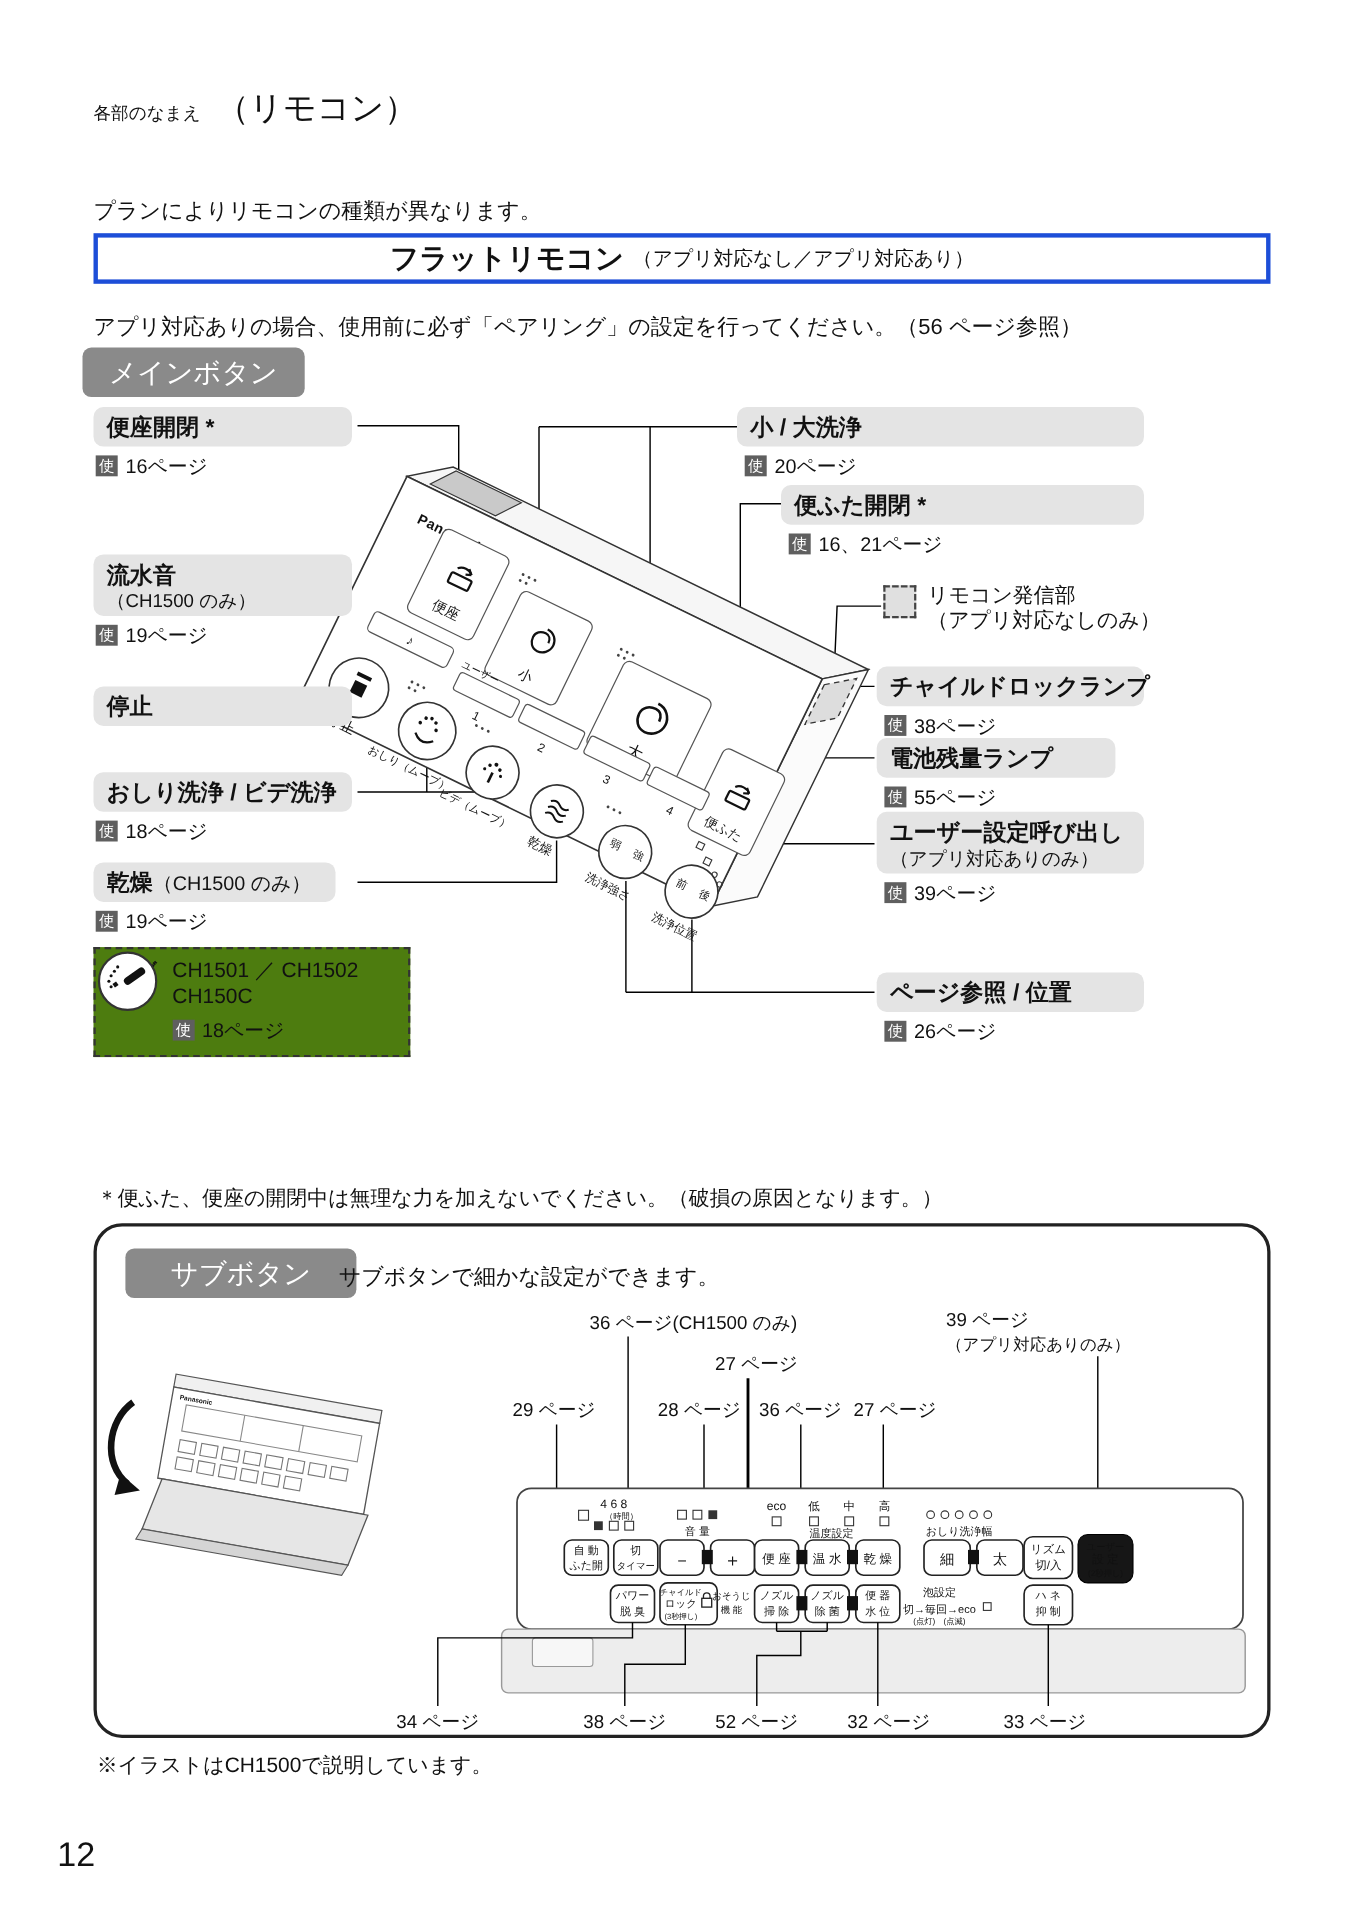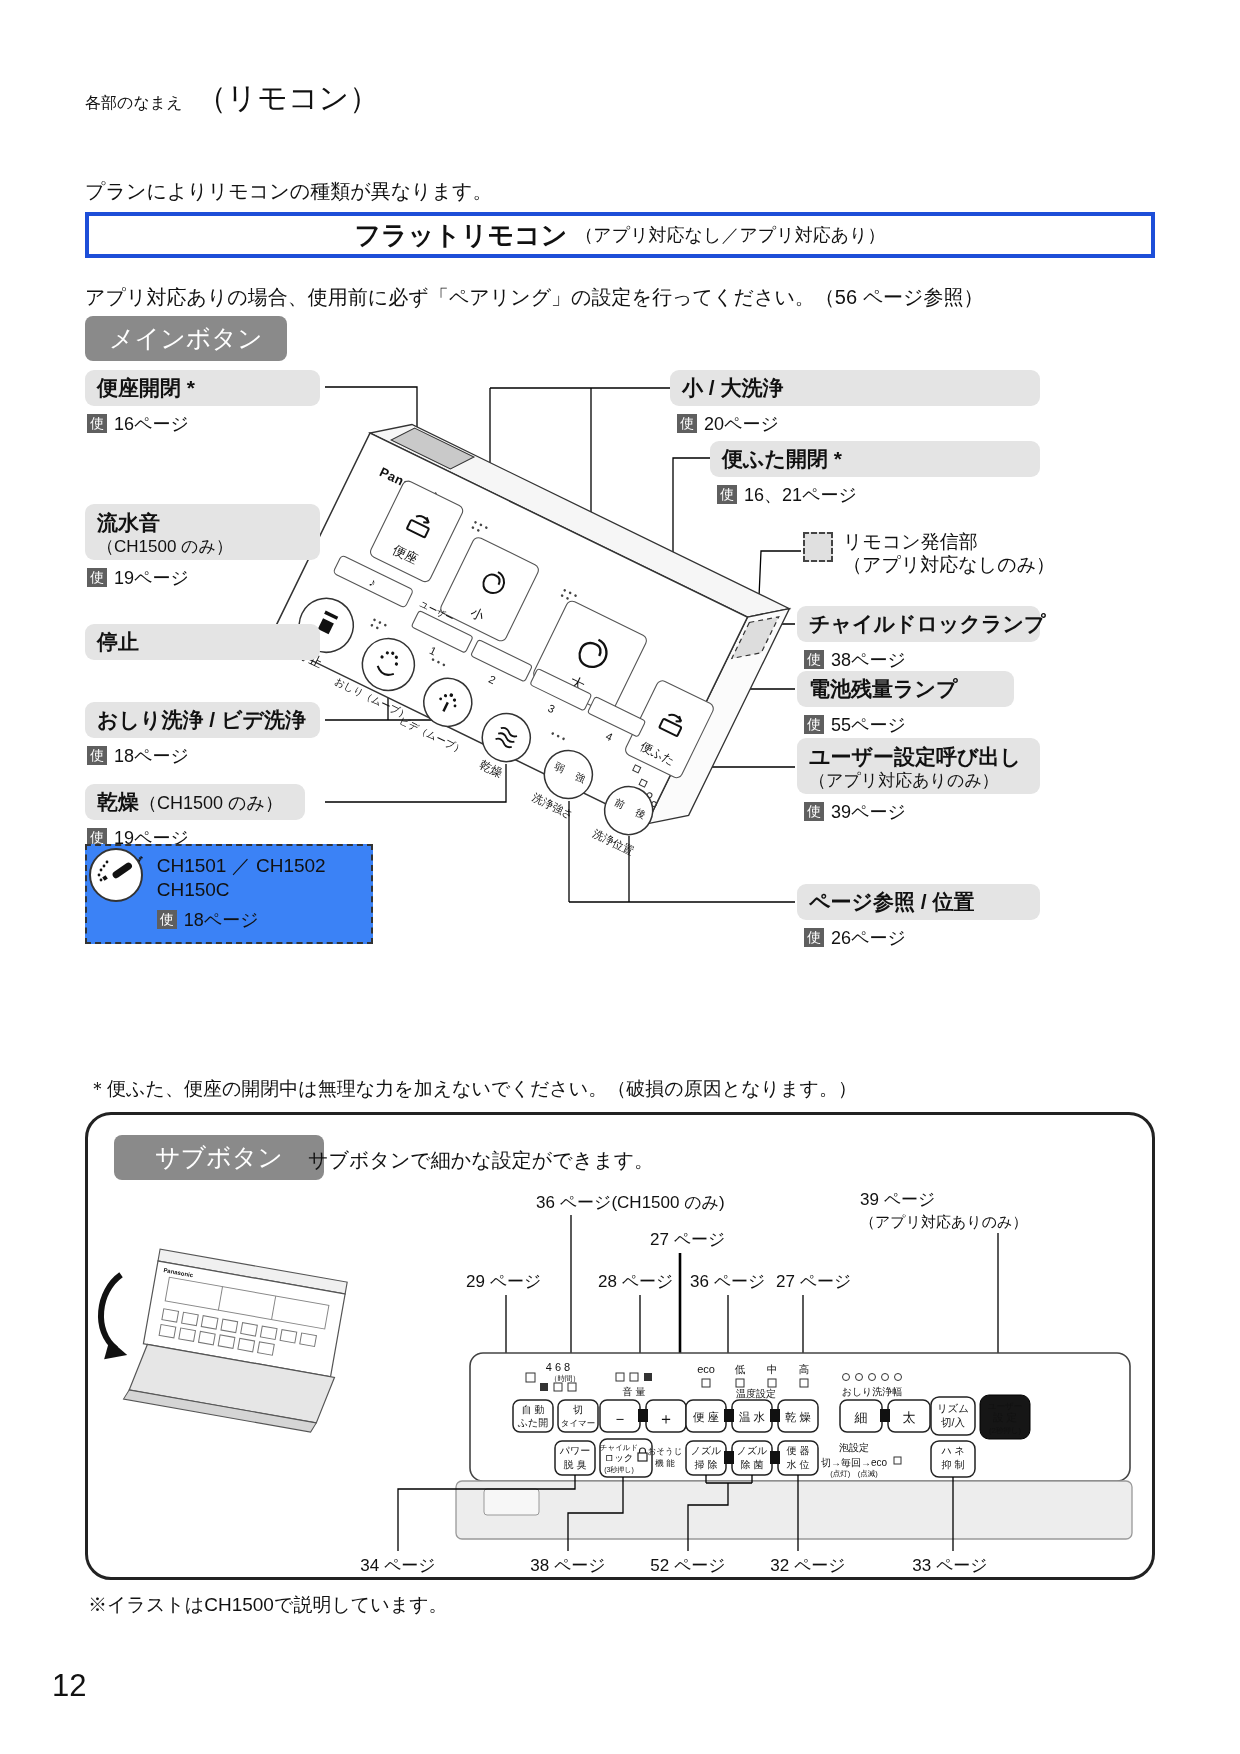--- a/index.html
+++ b/index.html
@@ -8,35 +8,35 @@
   .abs{position:absolute;}
   .title-row{left:85px;top:78px;display:flex;align-items:baseline;gap:14px;}
   .title-sub{font-size:30px;font-weight:normal;}
   .subtitle{left:85px;top:178px;font-size:20px;}
   .type-box{left:85px;top:212px;width:1070px;height:46px;border:4px solid #1d4ed8;
             display:flex;align-items:center;justify-content:center;gap:8px;box-sizing:border-box;}
   .type-title{font-size:26px;font-weight:bold;}
   .type-sub{font-size:18px;}
   .notice{left:85px;top:284px;font-size:20px;}
   .badge{background:#8a8a8a;color:#fff;border-radius:8px;display:inline-block;}
-  .main-badge{left:85px;top:316px;font-size:25px;padding:6px 24px;}
+  .main-badge{left:75px;top:316px;font-size:25px;padding:6px 24px;}
   .diagram{left:85px;top:368px;width:1070px;height:702px;}
   .diagram svg{position:absolute;left:0;top:0;}
   .lbl{position:absolute;background:#e4e4e4;border-radius:9px;padding:4px 12px;
        font-size:21px;font-weight:bold;box-sizing:border-box;white-space:nowrap;z-index:2;}
   .lbl .lbl-sub{display:block;font-weight:normal;font-size:17px;line-height:19px;}
   .lbl .inline-sub{font-weight:normal;font-size:18px;}
   .ref{position:absolute;font-size:18px;white-space:nowrap;z-index:2;}
   .chip{display:inline-block;background:#5f5f5f;color:#fff;font-size:14px;line-height:19px;
         padding:0 3px;margin-right:7px;vertical-align:2px;}
   .nb-label{position:absolute;display:flex;gap:10px;align-items:flex-start;z-index:2;}
   .dashed-sq{width:26px;height:26px;border:2px dashed #444;background:#e0e0e0;display:inline-block;margin-top:2px;}
   .nb-text{font-size:19px;line-height:23px;}
-  .move-box{position:absolute;left:0;top:476px;width:288px;height:100px;border:2px dashed #333;
-            display:flex;gap:14px;padding:8px 10px;box-sizing:border-box;z-index:2;background:#3b82f6;}
+  .move-box{position:absolute;left:0;top:493px;width:288px;height:100px;border:2px dashed #333;
+            display:flex;gap:14px;padding:8px 10px;box-sizing:border-box;z-index:2;background:#4d7c0f;}
   .move-icon-wrap{text-align:center;}
   .move-label{font-size:15px;font-weight:bold;margin-top:1px;}
   .move-models{font-size:19px;line-height:24px;}
   .move-ref{margin-top:6px;font-size:18px;}
   .footnote{font-size:19px;}
   .sub-box{left:85px;top:1112px;width:1070px;height:468px;border:3px solid #222;border-radius:26px;box-sizing:border-box;}
   .sub-badge{position:absolute;left:26px;top:20px;font-size:25px;padding:6px 41px;}
   .sub-desc{position:absolute;left:220px;top:32px;font-size:20px;}
   .pageno{left:52px;top:1668px;font-size:31px;}
   svg text{font-family:"Liberation Sans",sans-serif;fill:#111;}

